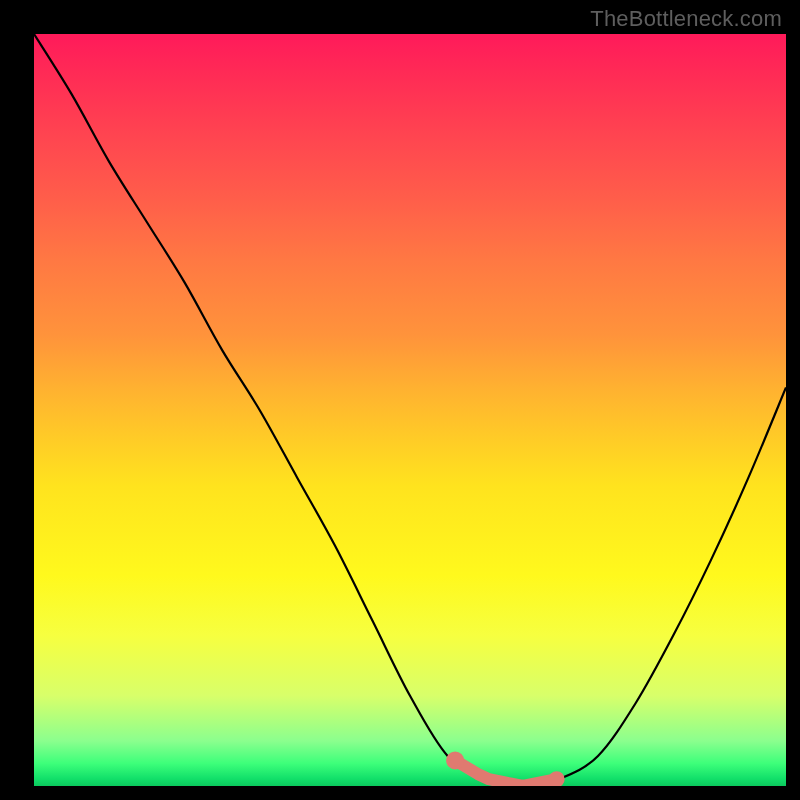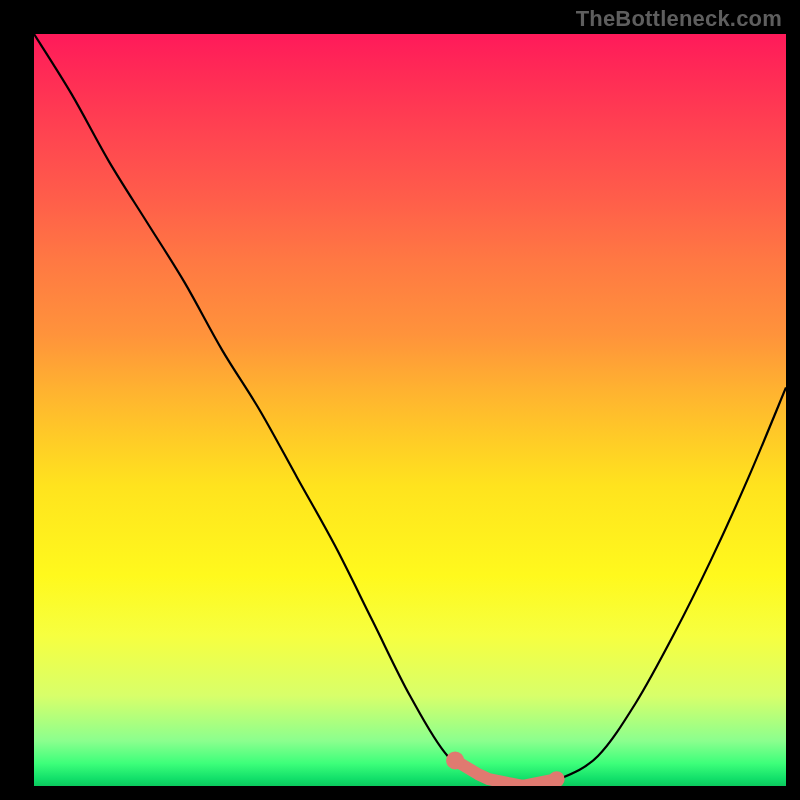--- a/index.html
+++ b/index.html
@@ -40,21 +40,21 @@
     top: 34px;
     width: 752px;
     height: 752px;
   }
   .watermark {
     position: absolute;
     top: 6px;
     right: 18px;
     color: #5e5e5e;
     font-size: 22px;
-    font-weight: 700;
+    font-weight: 400;
     letter-spacing: 0.2px;
   }
 </style>
 </head>
 <body>
 
 <div class="chart-area"></div>
 
 <svg class="curve-svg" viewBox="0 0 752 752" preserveAspectRatio="none">
   <path id="curve-path" fill="none" stroke="#000" stroke-width="2.2" d="M 0 0 C 6.266666666666667 10.026666666666662 25.06666666666667 38.853333333333296 37.6 60.15999999999997 C 50.13333333333333 81.46666666666664 62.66666666666667 106.53333333333336 75.2 127.84000000000003 C 87.73333333333333 149.1466666666667 100.26666666666667 167.9466666666667 112.8 188 C 125.33333333333333 208.0533333333333 137.86666666666667 226.8533333333333 150.4 248.15999999999997 C 162.93333333333334 269.46666666666664 175.46666666666667 294.53333333333336 188 315.84000000000003 C 200.53333333333333 337.1466666666667 213.06666666666666 354.6933333333333 225.6 376 C 238.13333333333333 397.3066666666667 250.66666666666666 421.12 263.2 443.68 C 275.73333333333335 466.24 288.26666666666665 487.5466666666667 300.8 511.36 C 313.33333333333337 535.1733333333333 325.8666666666667 561.4933333333333 338.40000000000003 586.56 C 350.9333333333334 611.6266666666666 363.4666666666667 639.2 376 661.76 C 388.5333333333333 684.3199999999999 401.0666666666667 708.1333333333333 413.6 721.92 C 426.1333333333333 735.7066666666666 438.66666666666663 739.4666666666667 451.2 744.48 C 463.73333333333335 749.4933333333333 476.26666666666665 752 488.8 752 C 501.33333333333337 752 513.8666666666667 749.4933333333333 526.4 744.48 C 538.9333333333333 739.4666666666667 551.4666666666667 734.4533333333333 564 721.92 C 576.5333333333333 709.3866666666667 589.0666666666667 689.3333333333333 601.6 669.28 C 614.1333333333333 649.2266666666667 626.6666666666666 625.4133333333334 639.1999999999999 601.6 C 651.7333333333332 577.7866666666666 664.2666666666668 552.72 676.8000000000001 526.4 C 689.3333333333334 500.08 701.8666666666667 472.50666666666666 714.4 443.68 C 726.9333333333333 414.85333333333335 745.7333333333333 368.48 752 353.44"></path>

